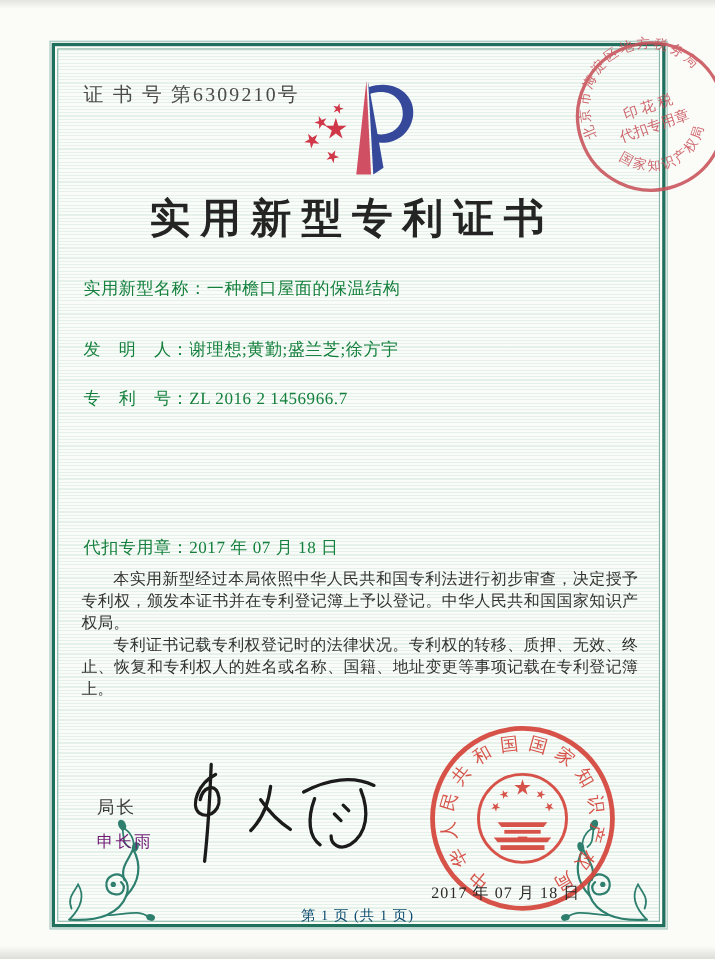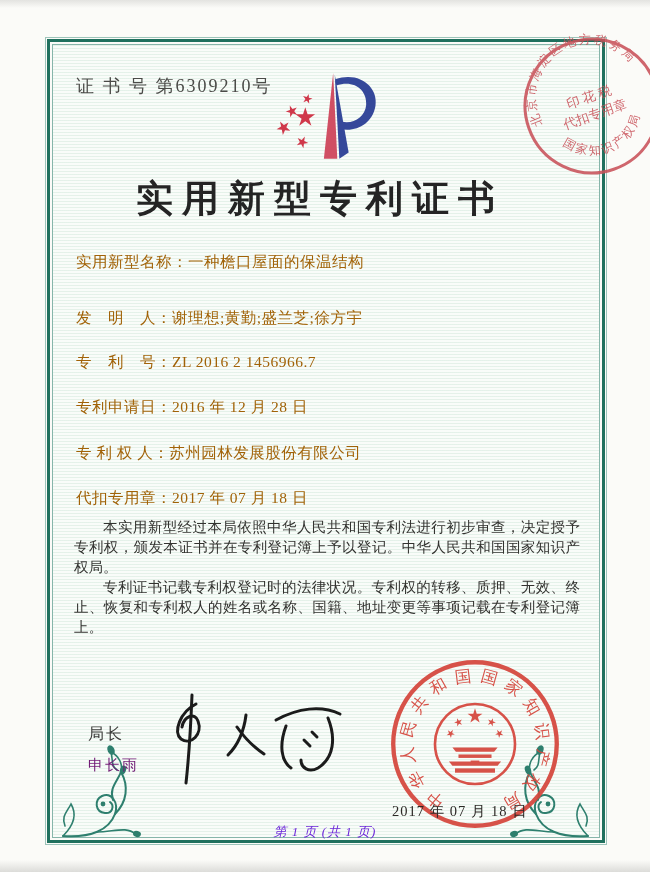--- a/index.html
+++ b/index.html
@@ -19,35 +19,35 @@
   .frame-band{position:absolute;inset:1px;border:3px solid #20705e;}
   .frame-inner{position:absolute;inset:2px;border:1px solid #86b5aa;
     background:
       repeating-linear-gradient(180deg, rgba(148,198,170,0.20) 0px, rgba(148,198,170,0.20) 1px, rgba(255,255,255,0) 1px, rgba(255,255,255,0) 3px),
       #f9fcf9;}
   .cert-no{position:absolute;left:76px;top:74px;font-size:18px;
     letter-spacing:2px;color:#4b4b48;}
   .logo{position:absolute;left:270px;top:70px;width:116px;height:98px;}
   .title{position:absolute;left:0;top:174px;width:618px;text-align:center;
     font-size:37px;font-weight:600;letter-spacing:9px;color:#242424;margin-left:11px;}
-  .field-line{position:absolute;left:76px;font-size:15.5px;color:#a16207;
+  .field-line{position:absolute;left:76px;font-size:15.5px;color:#15803d;
     letter-spacing:0.5px;white-space:nowrap;}
   .paras{position:absolute;left:74px;top:517px;width:506px;font-size:14.5px;
     line-height:20px;text-align:justify;color:#32322f;}
   .paras p{margin:0;text-indent:2em;}
   .signer-title{position:absolute;left:88px;top:724px;font-size:16px;
     color:#3a3a38;font-family:Liberation Mono, monospace;letter-spacing:2px;}
   .signer-name{position:absolute;left:88px;top:756px;font-size:15px;
     color:#701a75;font-family:"Liberation Sans","DejaVu Sans",sans-serif;letter-spacing:2px;}
   .signature{position:absolute;left:158px;top:688px;width:195px;height:102px;}
   .official-seal{position:absolute;left:388px;top:657px;width:174px;height:174px;opacity:0.93;}
   .seal-date{position:absolute;left:392px;top:802px;font-size:14.5px;color:#2c2926;
     letter-spacing:1px;z-index:5;white-space:nowrap;}
   .footer{position:absolute;left:0;top:823px;width:650px;text-align:center;
-    font-size:13px;color:#6d28d9;letter-spacing:1px;font-style:italic;}
+    font-size:13px;color:#0c4a6e;letter-spacing:1px;}
   .tax-stamp{position:absolute;left:516px;top:30px;width:152px;height:152px;
     transform:rotate(-19deg);opacity:0.88;}
   .ornament{position:absolute;width:112px;height:108px;}
   .ornament.bl{left:57px;top:736px;}
   .ornament.br{left:482px;top:736px;transform:scaleX(-1);}
 </style>
 </head>
 <body>
 
 <div class="page">
@@ -113,26 +113,20 @@
 
   <div class="field-line" style="top:252px">
     <span>实用新型名称：</span><span>一种檐口屋面的保温结构</span>
   </div>
   <div class="field-line" style="top:308px">
     <span>发　明　人：</span><span>谢理想;黄勤;盛兰芝;徐方宇</span>
   </div>
   <div class="field-line" style="top:352px">
     <span>专　利　号：</span><span>ZL 2016 2 1456966.7</span>
   </div>
-  <div class="field-line" style="top:397px">
-    <span>专利申请日：</span><span>2016 年 12 月 28 日</span>
-  </div>
-  <div class="field-line" style="top:443px">
-    <span>专 利 权 人：</span><span>苏州园林发展股份有限公司</span>
-  </div>
   <div class="field-line" style="top:488px">
     <span>代扣专用章：</span><span>2017 年 07 月 18 日</span>
   </div>
 
   <div class="paras">
     <p>本实用新型经过本局依照中华人民共和国专利法进行初步审查，决定授予专利权，颁发本证书并在专利登记簿上予以登记。中华人民共和国国家知识产权局。</p>
     <p>专利证书记载专利权登记时的法律状况。专利权的转移、质押、无效、终止、恢复和专利权人的姓名或名称、国籍、地址变更等事项记载在专利登记簿上。</p>
   </div>
 
   <div class="signer-title">局长</div>

